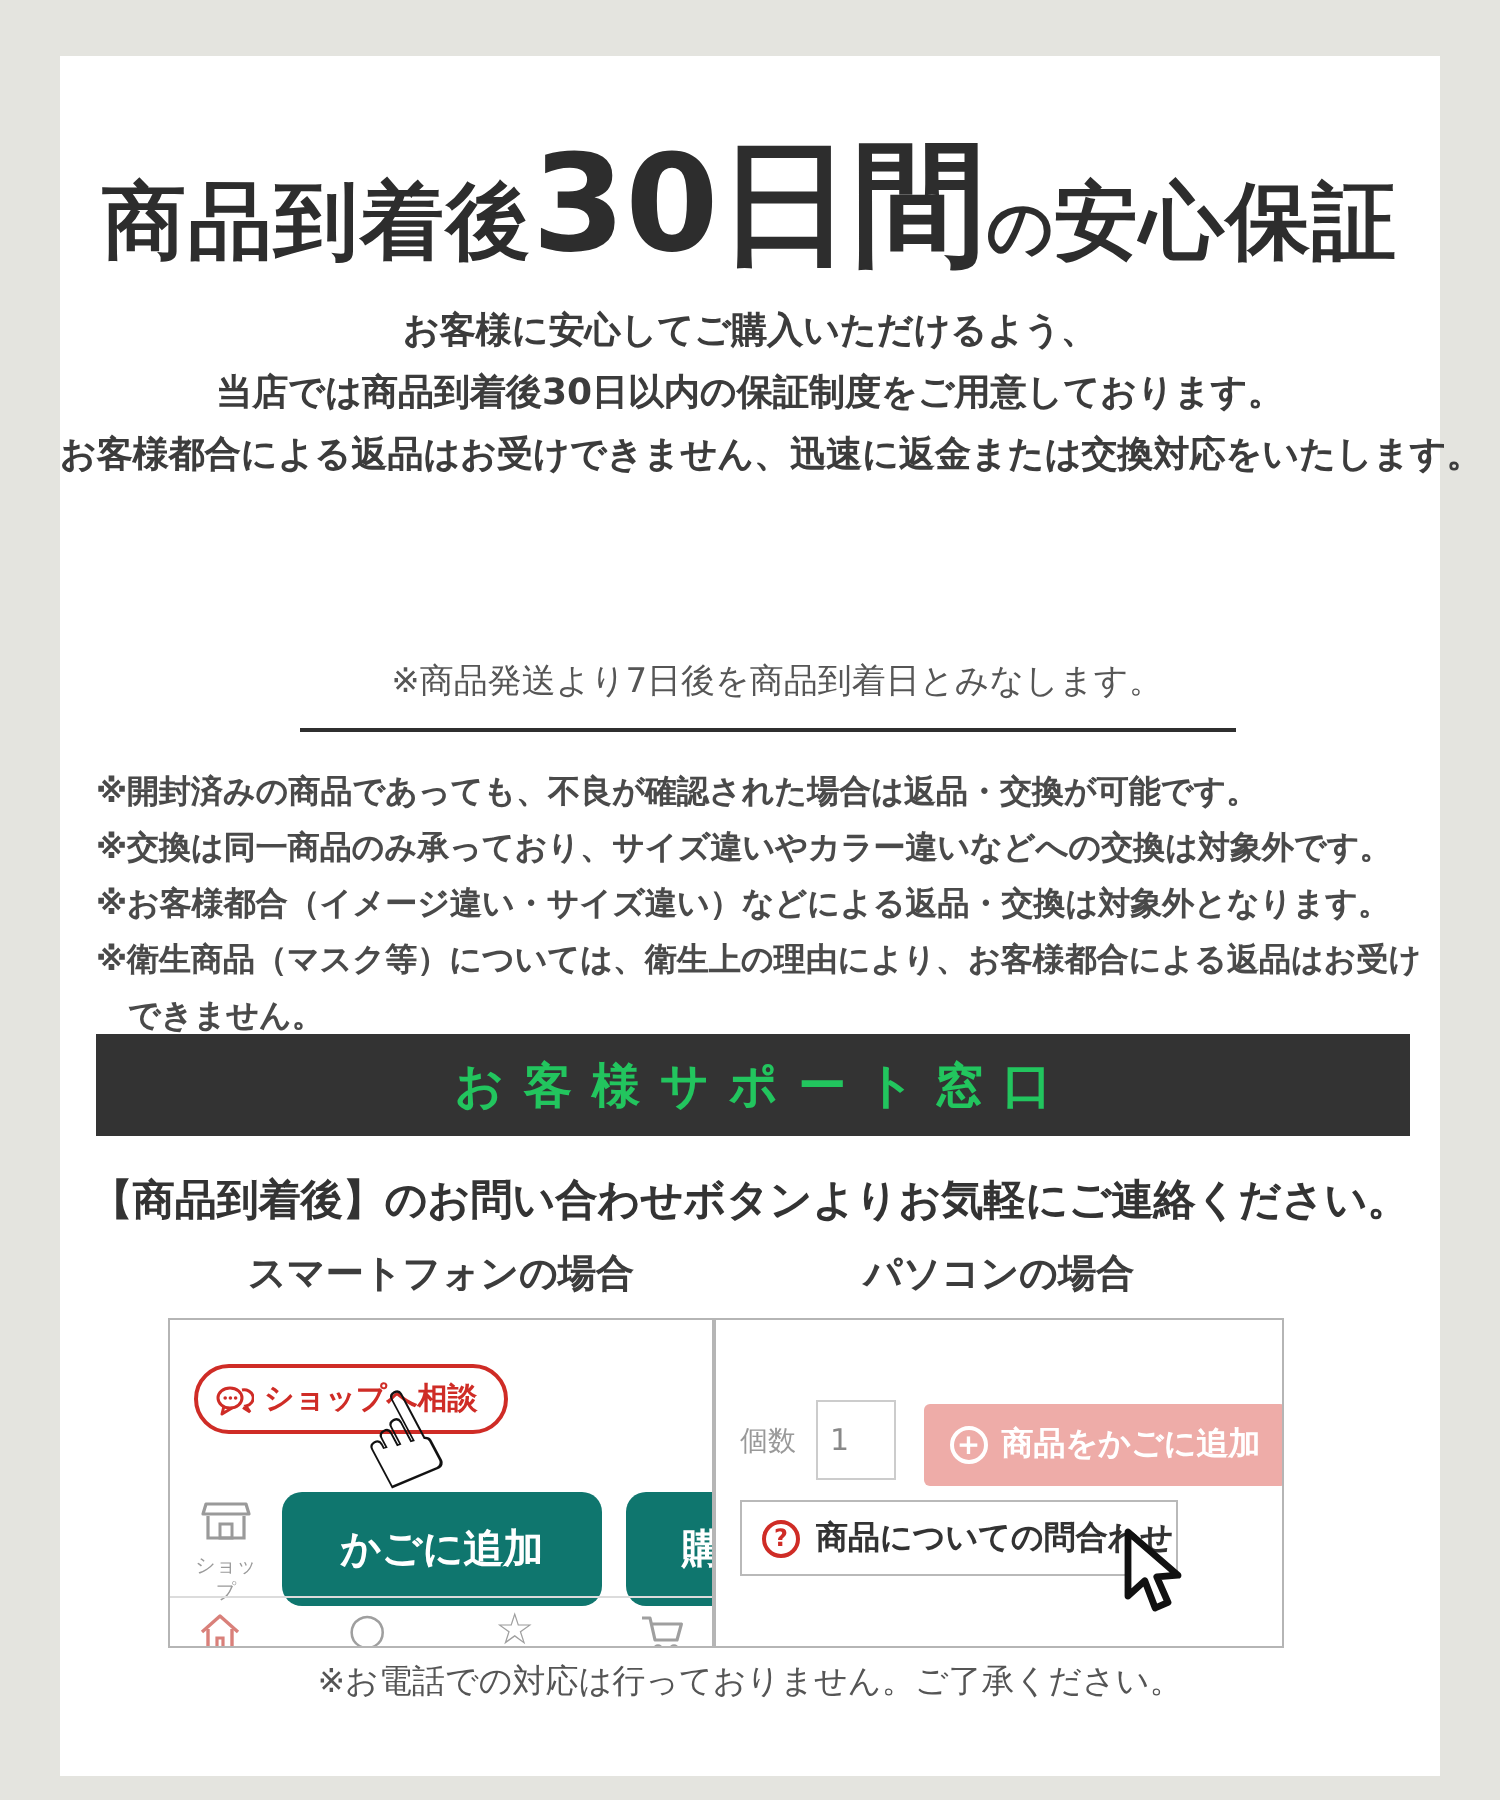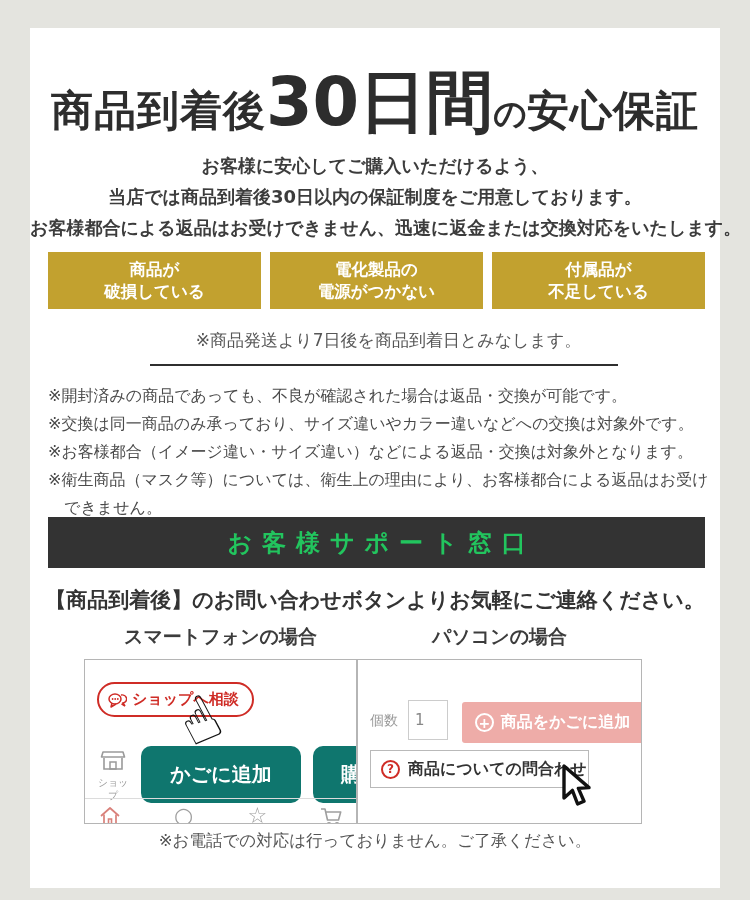--- a/index.html
+++ b/index.html
@@ -48,21 +48,21 @@
   }
   .divider {
     position:absolute; top:336px; left:120px;
     width:468px; height:2px; background:#2f2f2f;
   }
   
   .disclaimers {
     position:absolute; top:354px; left:18px; right:8px;
     font-size:16px; color:#4a4a4a; line-height:28px;
   }
-  .disclaimers p { padding-left:16px; text-indent:-16px; }
+  .disclaimers p { padding-left:16px; text-indent:-16px;font-weight:bold; }
   
   .banner {
     position:absolute; top:489px; left:18px; right:15px; height:51px;
     background:#333333; color:#22c55e;
     display:flex; align-items:center; justify-content:center;
     font-size:24px; font-weight:bold; letter-spacing:10px; text-indent:10px;
   }
   .lead {
     position:absolute; top:558px; left:0; right:0;
     text-align:center; font-size:21px; font-weight:bold; color:#333333;
@@ -168,34 +168,20 @@
   <h1 class="title">
     <span class="seg-s">商品到着後</span><span class="seg-big">30日間</span><span class="seg-particle">の</span><span class="seg-s">安心保証</span>
   </h1>
 
   <div class="intro">
     <div>お客様に安心してご購入いただけるよう、</div>
     <div>当店では商品到着後30日以内の保証制度をご用意しております。</div>
     <div>お客様都合による返品はお受けできません、迅速に返金または交換対応をいたします。</div>
   </div>
 
-  <div class="defect-boxes">
-    <div class="defect-box">
-      <div>商品が</div>
-      <div>破損している</div>
-    </div>
-    <div class="defect-box">
-      <div>電化製品の</div>
-      <div>電源がつかない</div>
-    </div>
-    <div class="defect-box">
-      <div>付属品が</div>
-      <div>不足している</div>
-    </div>
-  </div>
 
   <div class="arrival-note">※商品発送より7日後を商品到着日とみなします。</div>
   <div class="divider"></div>
 
   <div class="disclaimers">
     <p>※開封済みの商品であっても、不良が確認された場合は返品・交換が可能です。</p>
     <p>※交換は同一商品のみ承っており、サイズ違いやカラー違いなどへの交換は対象外です。</p>
     <p>※お客様都合（イメージ違い・サイズ違い）などによる返品・交換は対象外となります。</p>
     <p>※衛生商品（マスク等）については、衛生上の理由により、お客様都合による返品はお受けできません。</p>
   </div>

